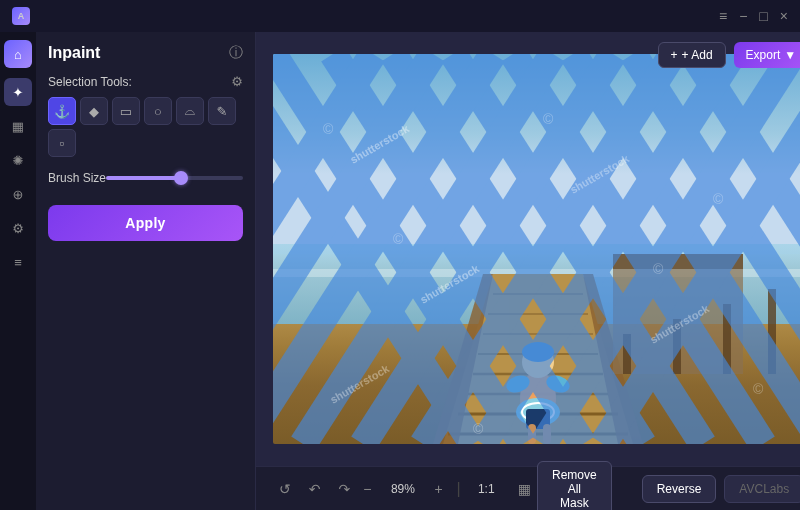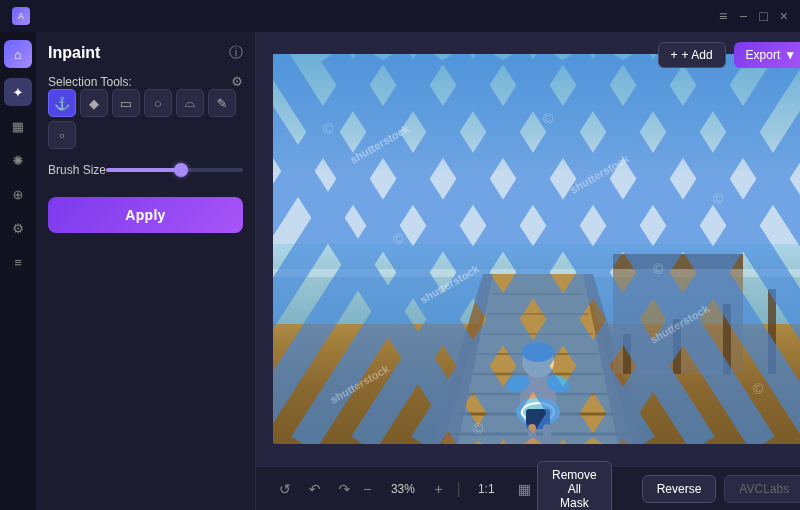--- a/index.html
+++ b/index.html
@@ -113,20 +113,21 @@
     }
     .panel-info-icon {
       color: #888;
       font-size: 14px;
       cursor: pointer;
     }
 
     .section-label {
       font-size: 12px;
       color: #ccc;
+      margin-bottom: 8px;
       display: flex;
       align-items: center;
       justify-content: space-between;
     }
     .section-label .gear-icon {
       color: #888;
       cursor: pointer;
       font-size: 13px;
     }
 
@@ -540,21 +541,21 @@
     </div>
 
     <div class="bottom-toolbar">
       <div class="history-btns">
         <button class="history-btn">↺</button>
         <button class="history-btn">↶</button>
         <button class="history-btn">↷</button>
       </div>
       <div class="zoom-controls">
         <button class="zoom-btn">−</button>
-        <span class="zoom-value">33%</span>
+        <span class="zoom-value">89%</span>
         <button class="zoom-btn">+</button>
         <span class="zoom-separator">|</span>
         <span class="zoom-value" style="cursor:pointer;">1:1</span>
         <button class="zoom-btn">▦</button>
       </div>
       <div class="action-buttons">
         <button class="remove-mask-btn">Remove All Mask</button>
         <button class="reverse-btn">Reverse</button>
         <button class="restore-btn">AVCLabs</button>
       </div>

